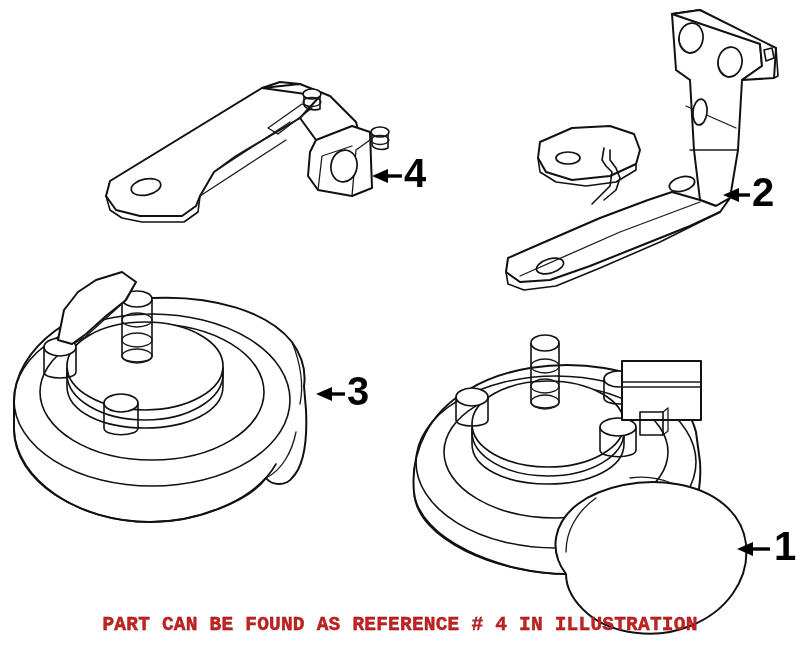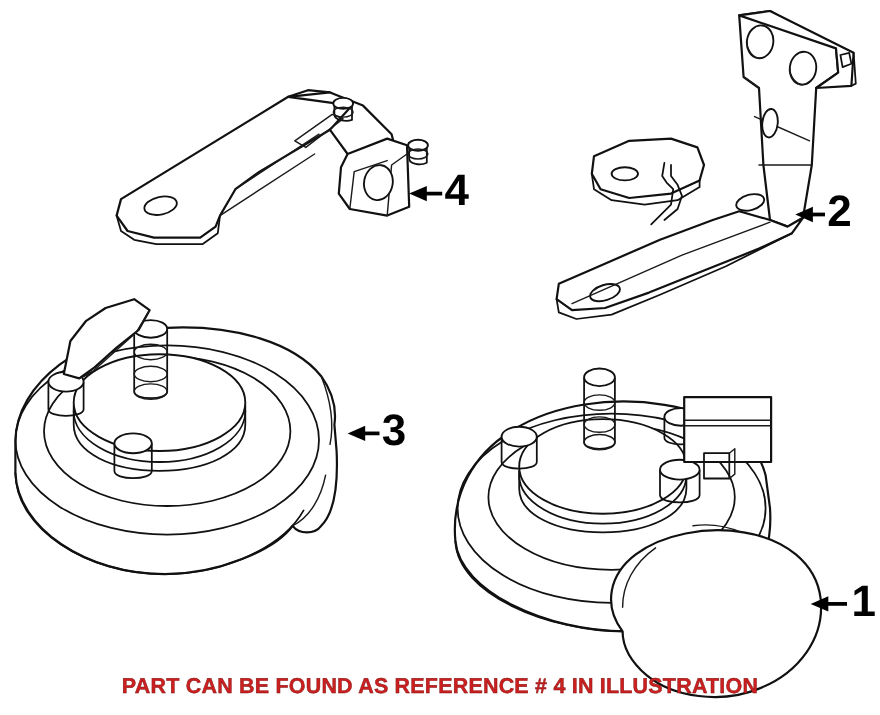--- a/index.html
+++ b/index.html
@@ -66,21 +66,21 @@
     font-weight: bold;
     fill: #000000;
     dominant-baseline: middle;
   }
   #footer-note {
     position: absolute;
     left: 0;
     right: 0;
     bottom: 14px;
     text-align: center;
-    font-family: Liberation Sans, sans-serif;
+    font-family: Liberation Mono, monospace;
     font-size: 19.5px;
     font-weight: bold;
     letter-spacing: 0.2px;
     color: #cc1f1f;
     -webkit-text-stroke: 0.4px #7a0f0f;
     white-space: nowrap;
     pointer-events: none;
   }
 </style>
 </head>

